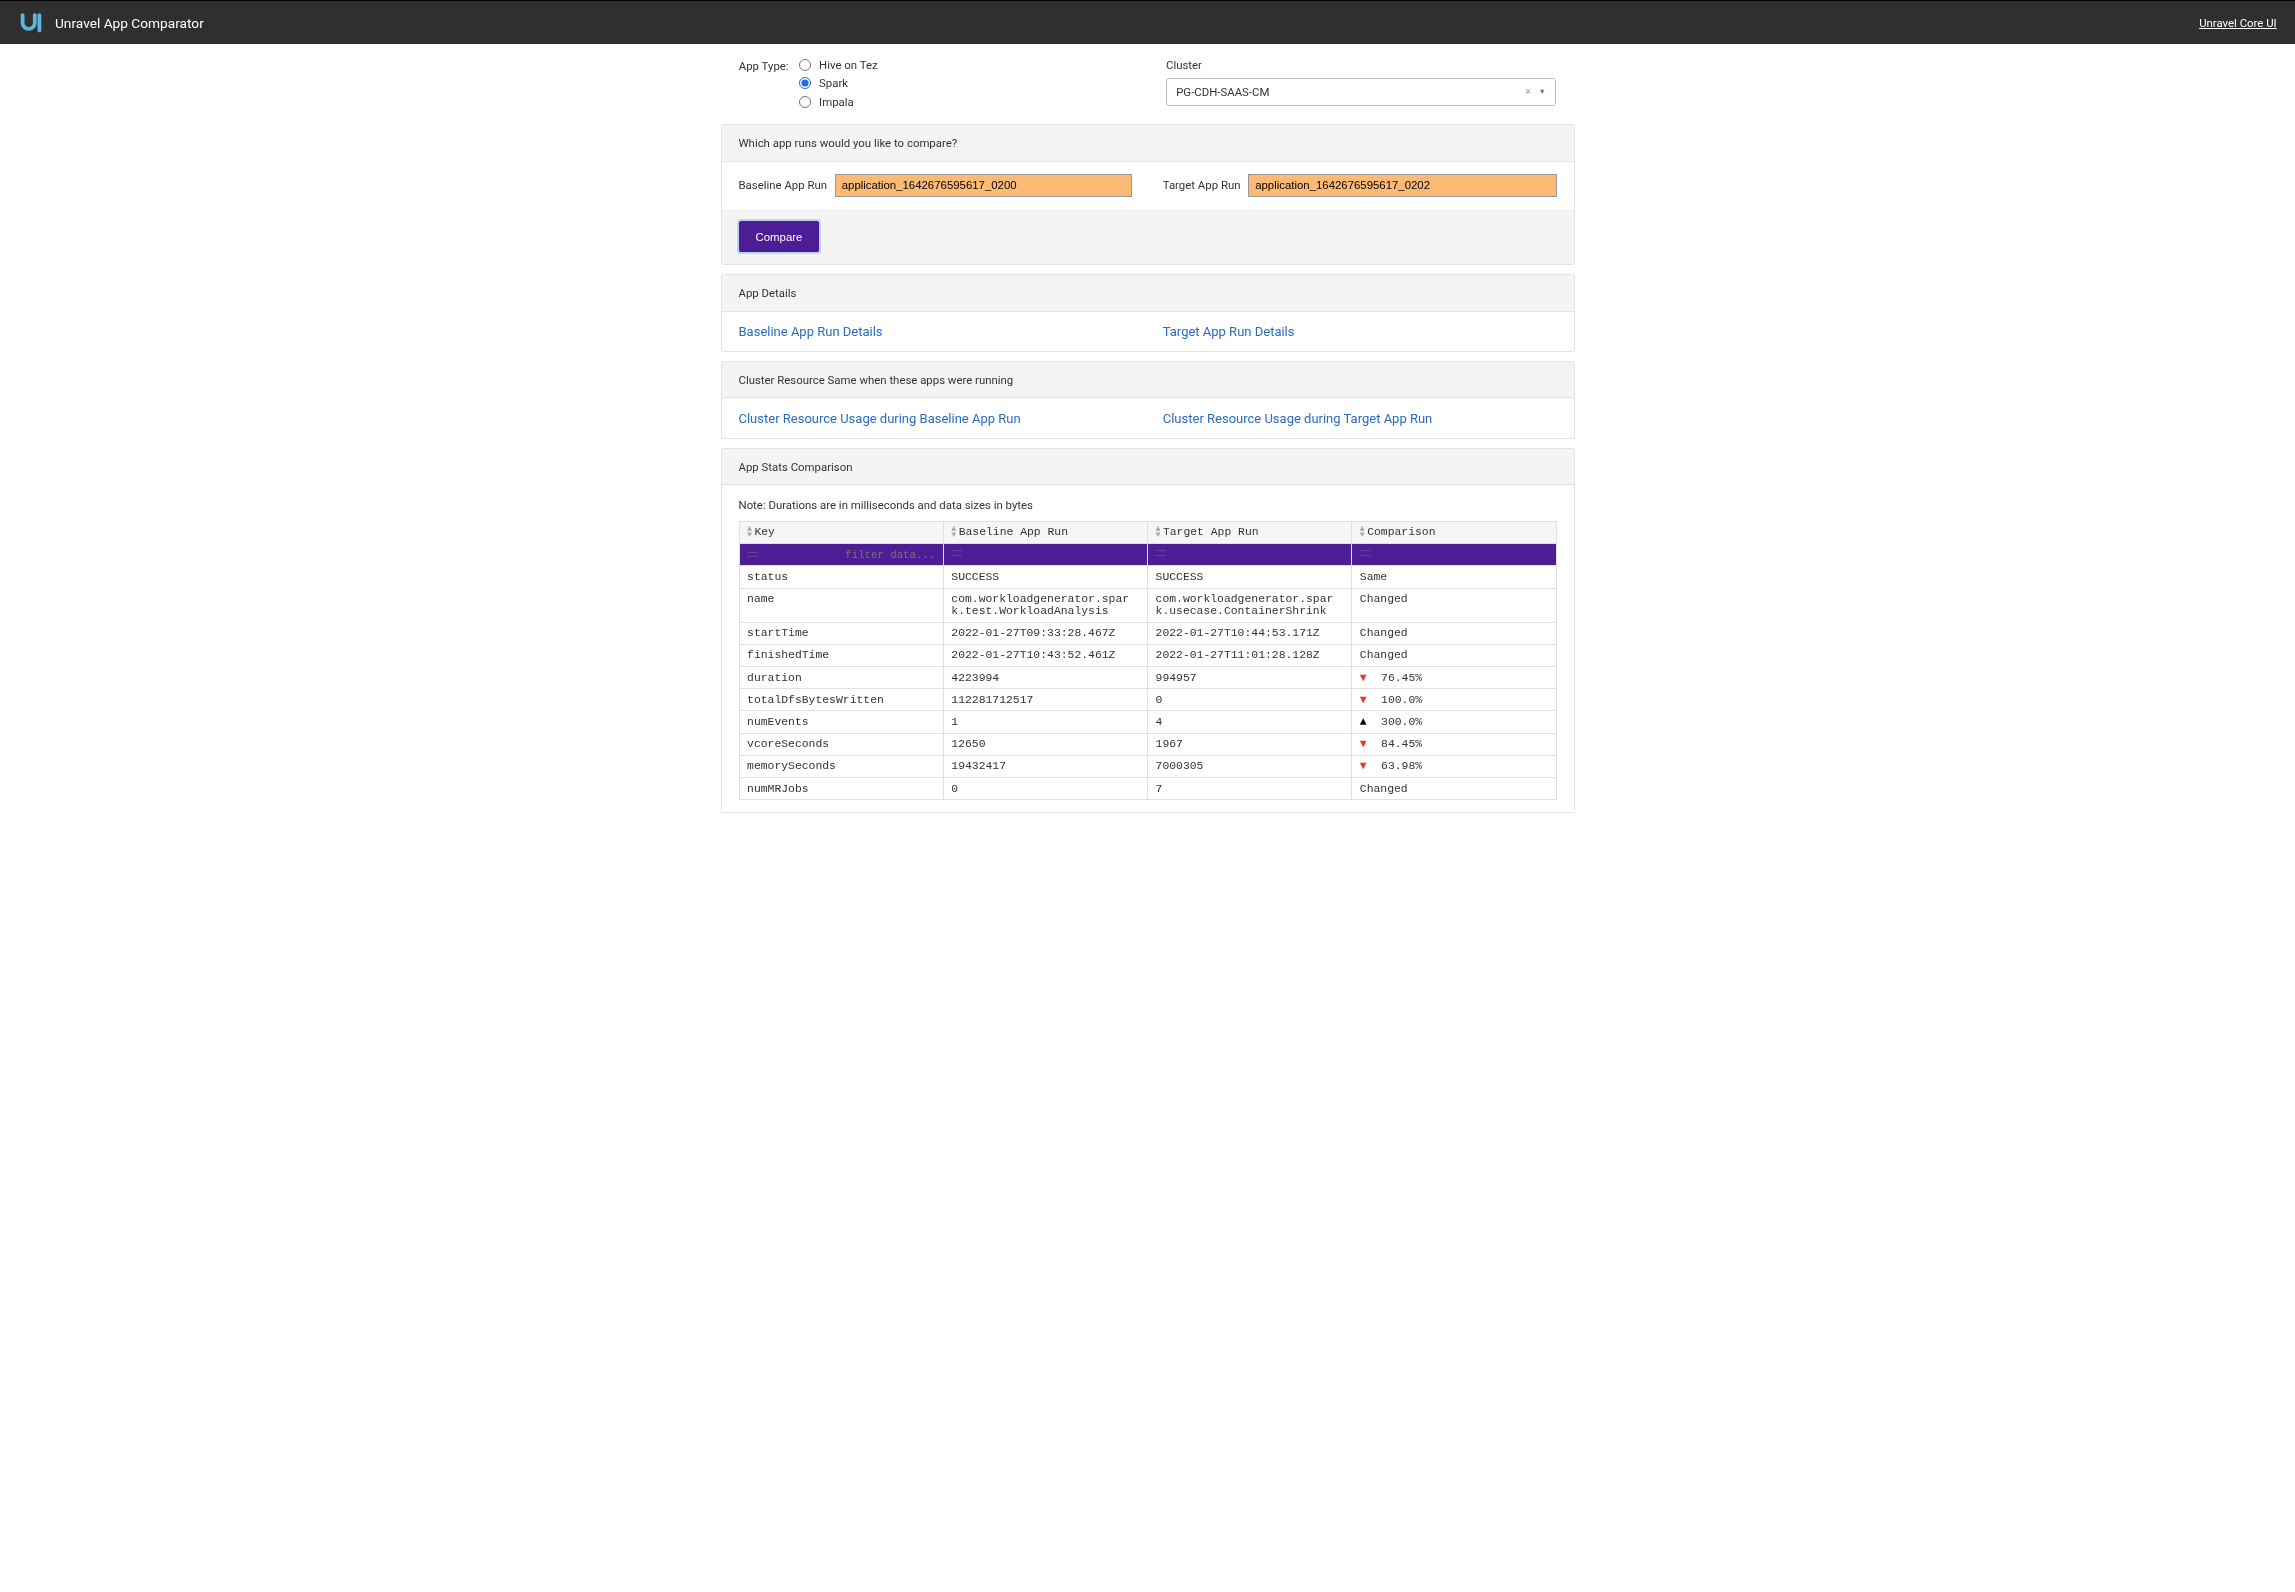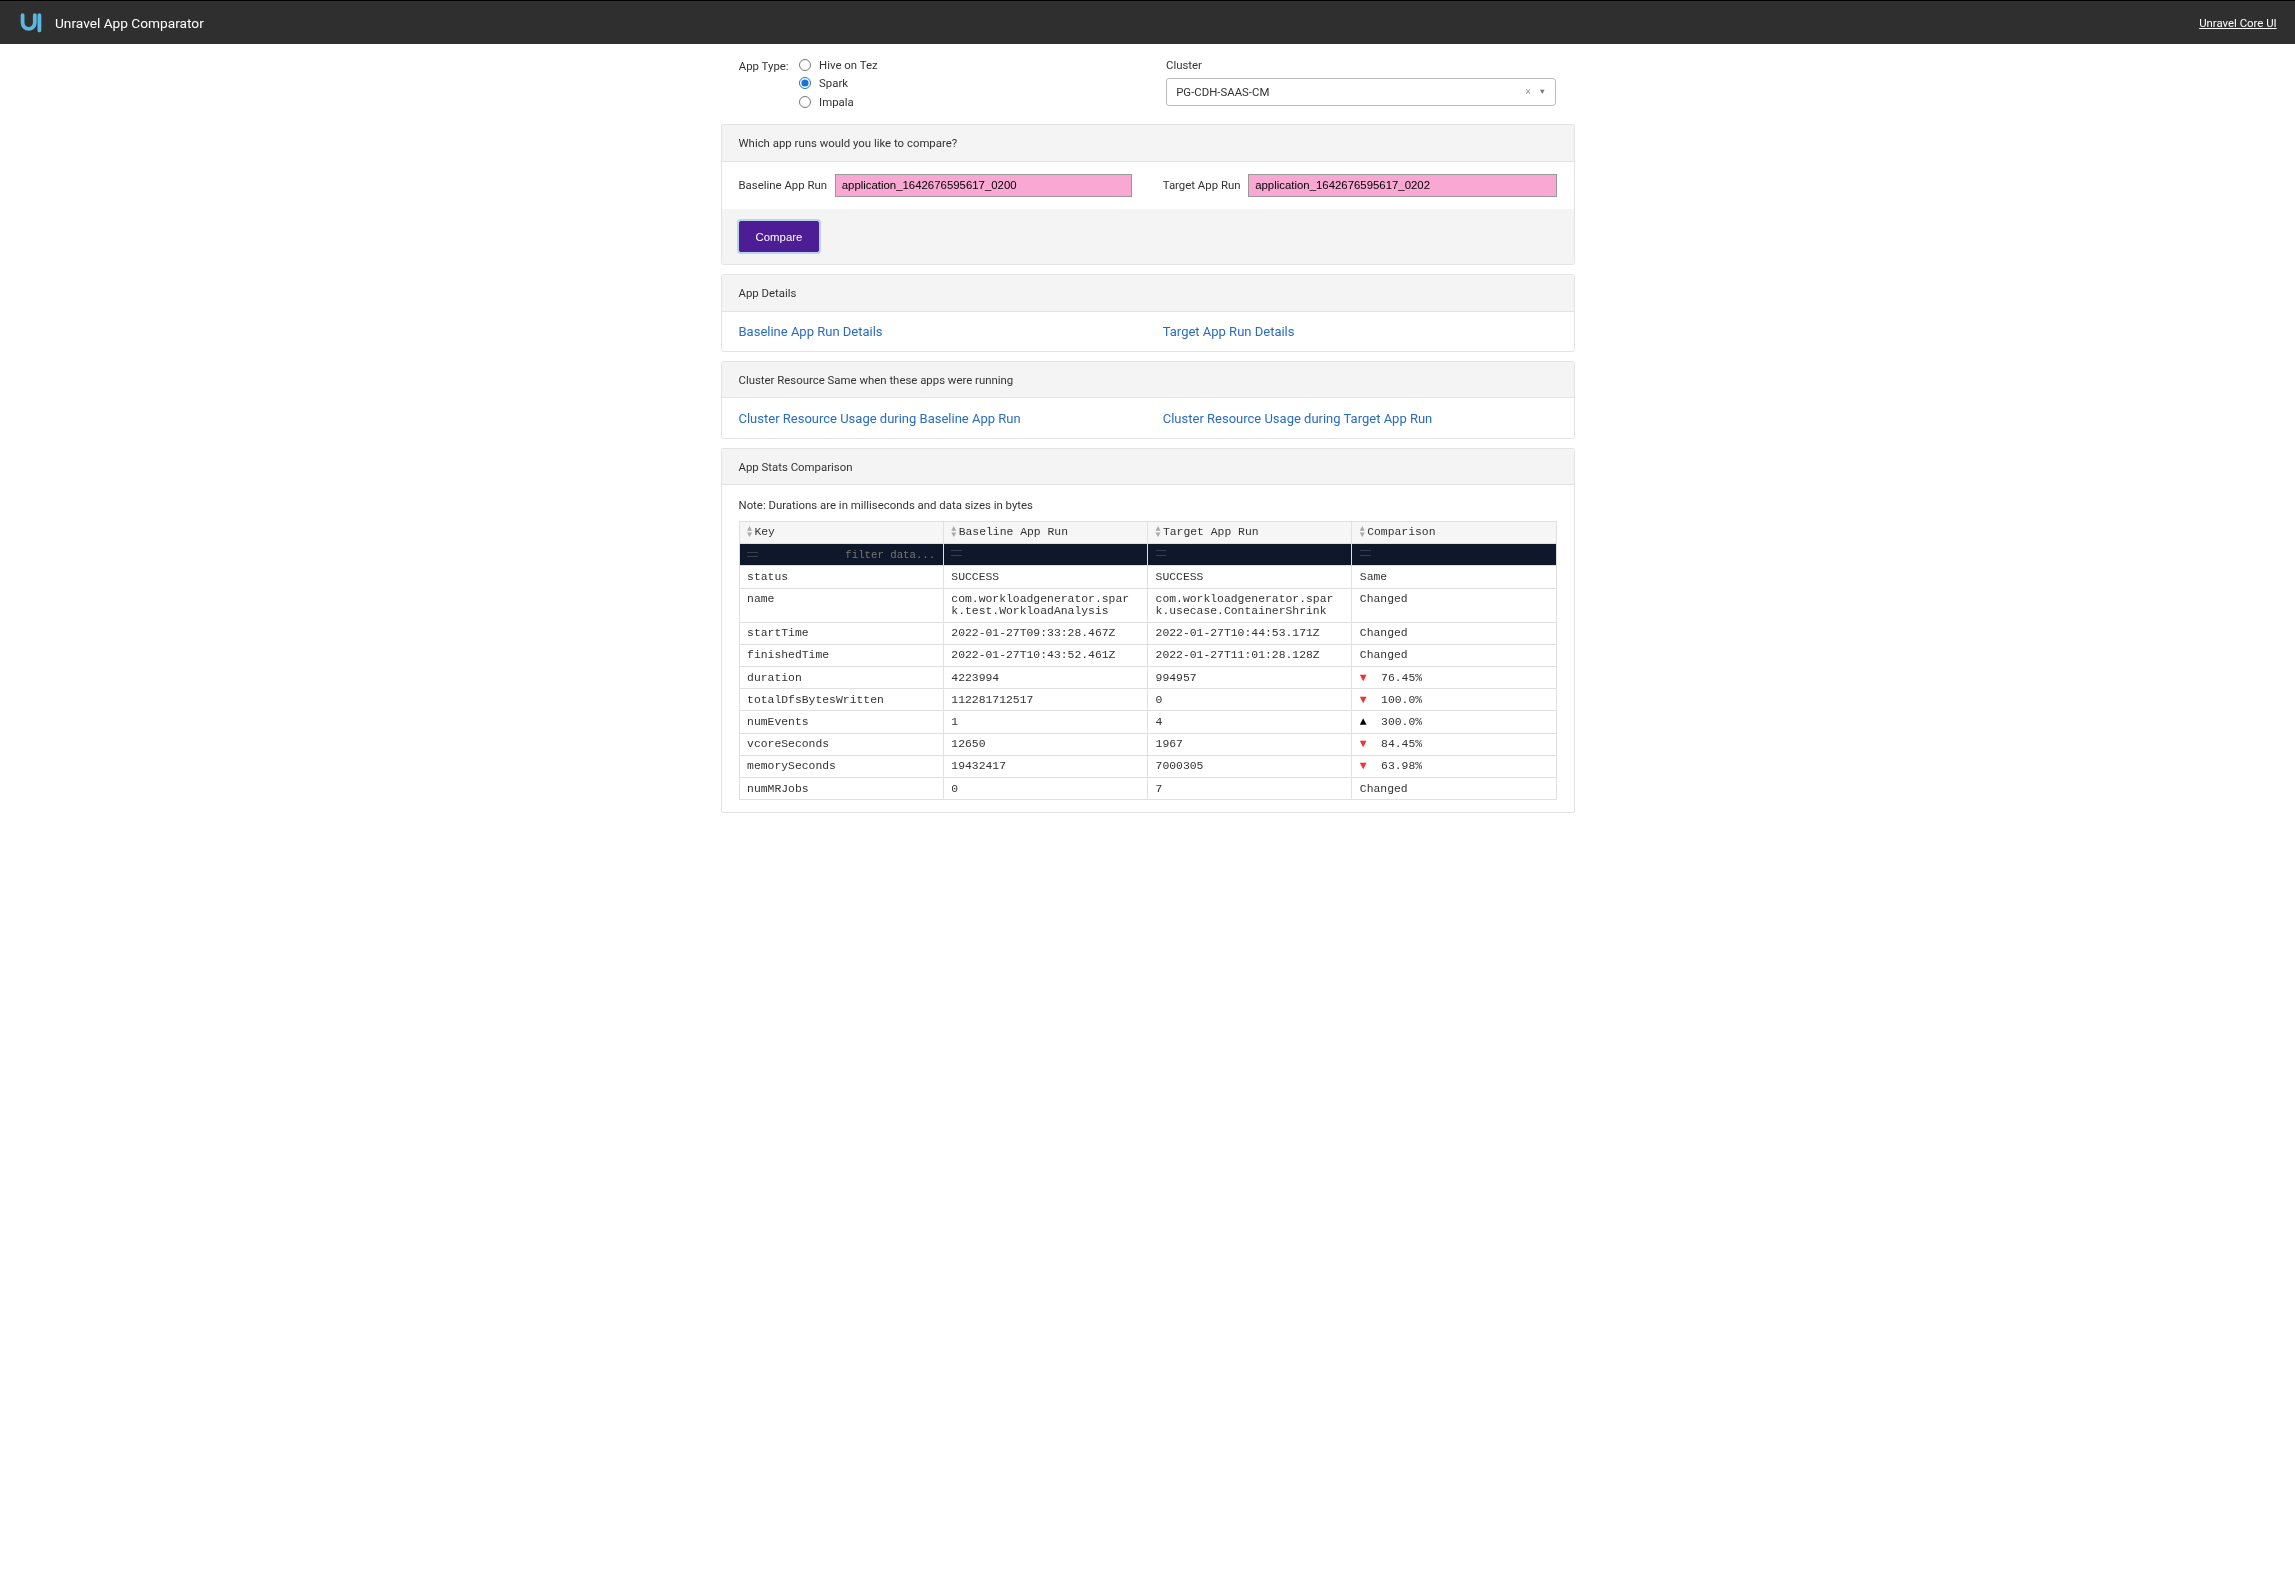--- a/index.html
+++ b/index.html
@@ -74,21 +74,21 @@
   .panel-body.gray { background: #f4f4f4; }
 
   .run-inputs { display: flex; gap: 30.5px; }
   .run-field { display: flex; align-items: center; gap: 7.6px; flex: 1; }
   .run-field label { font-size: 11.4px; white-space: nowrap; }
   .run-field input {
     flex: 1;
     border: 0.8px solid #999;
     padding: 4.6px 6.1px;
     font-size: 11.4px;
-    background: #f9a8d4;
+    background: #fdba74;
   }
 
   .compare-btn {
     background: #4c1d95;
     color: #fff;
     border: none;
     padding: 9.2px 17px;
     font-size: 11.4px;
     border-radius: 1.5px;
     cursor: pointer;
@@ -127,21 +127,21 @@
     display: inline-block;
     color: #aaa;
     font-size: 8.4px;
     line-height: 6.1px;
     margin-right: 2.3px;
     vertical-align: middle;
   }
   .sort-icon::before { content: "▲"; display: block; }
   .sort-icon::after  { content: "▼"; display: block; }
 
-  .filter-row td { padding: 2.3px 3.8px; background: #0f172a; }
+  .filter-row td { padding: 2.3px 3.8px; background: #4c1d95; }
   .filter-cell {
     display: flex; align-items: center; gap: 4.6px;
   }
   .filter-glyph {
     width: 10.7px; height: 9.2px;
     display: inline-block;
     position: relative;
     opacity: 0.35;
   }
   .filter-glyph::before, .filter-glyph::after {

